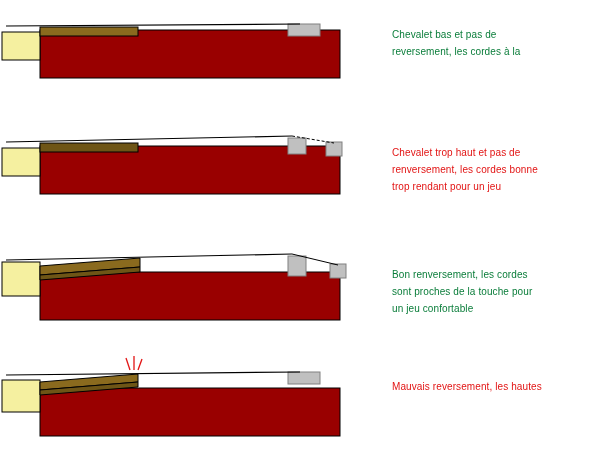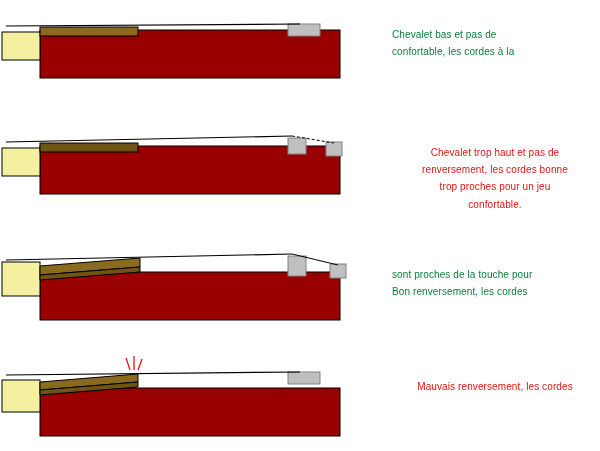--- a/index.html
+++ b/index.html
@@ -31,21 +31,21 @@
   }
   .caption {
     position: absolute;
     left: 392px;
     width: 206px;
     font-size: 10px;
     line-height: 1.72;
     letter-spacing: 0.1px;
   }
   .caption.green { color: #0a7d3a; }
-  .caption.red   { color: #e21414; text-align: center; }
+  .caption.red   { color: #e21414; }
   .caption div { white-space: nowrap; }
 </style>
 </head>
 <body>
 
 <div id="stage">
 
   <div class="panel" style="top:0px;height:112px;">
     <svg class="diagram" height="112" viewBox="0 0 380 112">
 
@@ -54,75 +54,75 @@
       <rect x="2" y="32" width="38" height="28" fill="#f5f0a0" stroke="#000000" stroke-width="1"></rect>
 
       <rect x="40" y="27" width="98" height="9" fill="#8a6a1e" stroke="#000000" stroke-width="1"></rect>
 
       <rect x="288" y="24" width="32" height="12" fill="#c0c0c0" stroke="#808080" stroke-width="1"></rect>
 
       <line x1="6" y1="26" x2="300" y2="24" stroke="#000000" stroke-width="1.2"></line>
     </svg>
     <div class="caption green" style="top:26px;">
       <div>Chevalet bas et pas de</div>
-      <div>confortable, les cordes à la</div>
+      <div>reversement, les cordes à la</div>
     </div>
   </div>
 
   <div class="panel" style="top:112px;height:118px;">
     <svg class="diagram" height="118" viewBox="0 0 380 118">
       <rect x="40" y="34" width="300" height="48" fill="#990000" stroke="#000000" stroke-width="1"></rect>
       <rect x="2" y="36" width="38" height="28" fill="#f5f0a0" stroke="#000000" stroke-width="1"></rect>
       <rect x="40" y="31" width="98" height="9" fill="#6e5516" stroke="#000000" stroke-width="1"></rect>
 
       <rect x="288" y="26" width="18" height="16" fill="#c0c0c0" stroke="#808080" stroke-width="1"></rect>
       <rect x="326" y="30" width="16" height="14" fill="#c0c0c0" stroke="#808080" stroke-width="1"></rect>
 
       <line x1="6" y1="30" x2="292" y2="24" stroke="#000000" stroke-width="1.2"></line>
       <line x1="292" y1="24" x2="334" y2="31" stroke="#000000" stroke-width="1" stroke-dasharray="3,2"></line>
     </svg>
     <div class="caption red" style="top:32px;">
       <div>Chevalet trop haut et pas de</div>
       <div>renversement, les cordes bonne</div>
-      <div>trop proches pour un jeu</div>
-      <div>confortable.</div>
+      <div>trop rendant pour un jeu</div>
     </div>
   </div>
 
   <div class="panel" style="top:230px;height:120px;">
     <svg class="diagram" height="120" viewBox="0 0 380 120">
       <rect x="40" y="42" width="300" height="48" fill="#990000" stroke="#000000" stroke-width="1"></rect>
       <rect x="2" y="32" width="38" height="34" fill="#f5f0a0" stroke="#000000" stroke-width="1"></rect>
 
       <polygon points="40,36 140,28 140,37 40,45" fill="#8a6a1e" stroke="#000000" stroke-width="1"></polygon>
       <polygon points="40,45 140,37 140,42 40,50" fill="#6e5516" stroke="#000000" stroke-width="1"></polygon>
       <rect x="288" y="26" width="18" height="20" fill="#c0c0c0" stroke="#808080" stroke-width="1"></rect>
       <rect x="330" y="34" width="16" height="14" fill="#c0c0c0" stroke="#808080" stroke-width="1"></rect>
       <line x1="6" y1="30" x2="292" y2="24" stroke="#000000" stroke-width="1.2"></line>
       <line x1="292" y1="24" x2="338" y2="35" stroke="#000000" stroke-width="1"></line>
     </svg>
     <div class="caption green" style="top:36px;">
+      <div>Bon renversement, les cordes</div>
       <div>sont proches de la touche pour</div>
-      <div>Bon renversement, les cordes</div>
+      <div>un jeu confortable</div>
     </div>
   </div>
 
   <div class="panel" style="top:350px;height:101px;">
     <svg class="diagram" height="101" viewBox="0 0 380 101">
       <rect x="40" y="38" width="300" height="48" fill="#990000" stroke="#000000" stroke-width="1"></rect>
       <rect x="2" y="30" width="38" height="32" fill="#f5f0a0" stroke="#000000" stroke-width="1"></rect>
       <polygon points="40,32 138,24 138,32 40,40" fill="#8a6a1e" stroke="#000000" stroke-width="1"></polygon>
       <polygon points="40,40 138,32 138,37 40,45" fill="#6e5516" stroke="#000000" stroke-width="1"></polygon>
       <rect x="288" y="22" width="32" height="12" fill="#c0c0c0" stroke="#808080" stroke-width="1"></rect>
       <line x1="6" y1="25" x2="300" y2="22" stroke="#000000" stroke-width="1.2"></line>
 
       <g stroke="#e21414" stroke-width="1.3">
         <line x1="126" y1="8" x2="130" y2="20"></line>
         <line x1="134" y1="6" x2="134" y2="20"></line>
         <line x1="142" y1="9" x2="138" y2="20"></line>
       </g>
     </svg>
     <div class="caption red" style="top:28px;">
-      <div>Mauvais renversement, les cordes</div>
+      <div>Mauvais reversement, les hautes</div>
     </div>
   </div>
 
 </div>
 
 </body></html>

